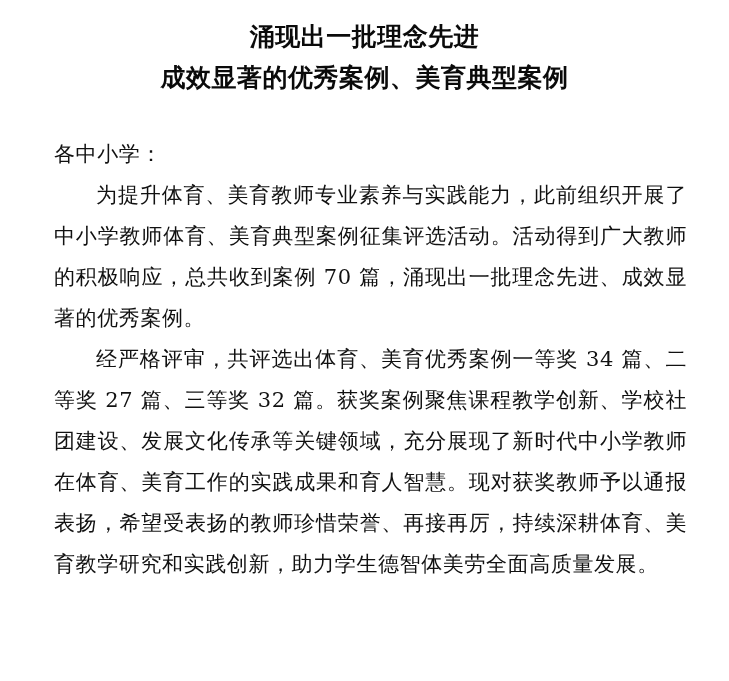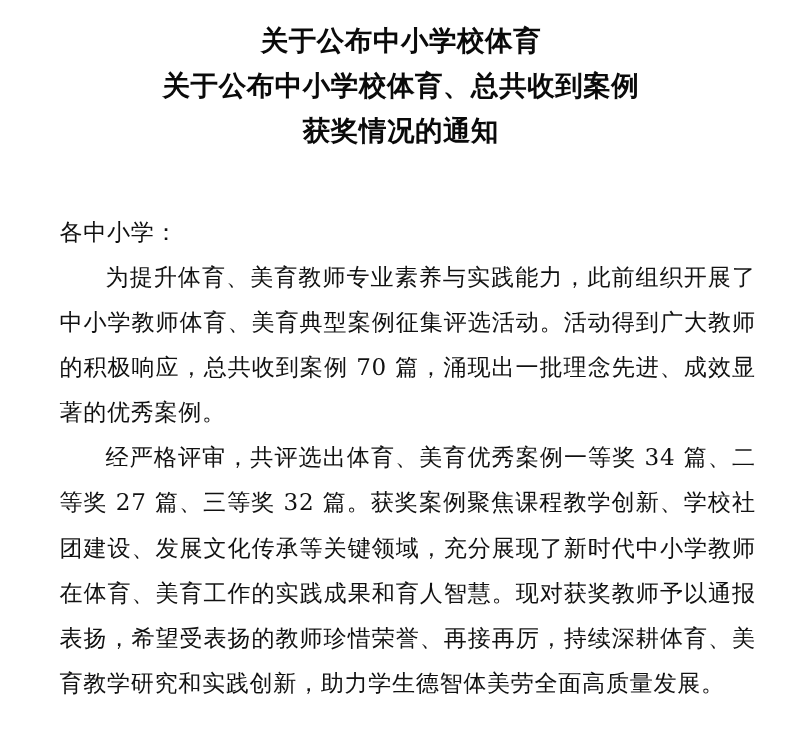--- a/index.html
+++ b/index.html
@@ -29,21 +29,21 @@
     line-height: 41px;
     letter-spacing: 0.5px;
     padding-top: 16px;
     color: #0a0a0a;
   }
   .doc-title .title-line {
     display: block;
     white-space: nowrap;
   }
   .body-block {
-    margin-top: 52px;
+    margin-top: 36px;
     padding-left: 54px;
     padding-right: 42px;
   }
   .para {
     font-size: 21px;
     line-height: 41px;
     text-align: justify;
     text-justify: inter-ideograph;
     letter-spacing: 0.6px;
     margin: 0;
@@ -55,23 +55,22 @@
   .salutation {
     text-indent: 0;
   }
 </style>
 </head>
 <body>
 
 <div class="page">
 
   <div class="doc-title">
-    <span class="title-line">关于公布中小学校体育</span>
-    <span class="title-line">关于公布中小学校体育、总共收到案例</span>
-    <span class="title-line">获奖情况的通知</span>
+    <span class="title-line">涌现出一批理念先进</span>
+    <span class="title-line">成效显著的优秀案例、美育典型案例</span>
   </div>
 
   <div class="body-block">
     <p class="para salutation">各中小学：</p>
     <p class="para indent">为提升体育、美育教师专业素养与实践能力，此前组织开展了中小学教师体育、美育典型案例征集评选活动。活动得到广大教师的积极响应，总共收到案例 70 篇，涌现出一批理念先进、成效显著的优秀案例。</p>
     <p class="para indent">经严格评审，共评选出体育、美育优秀案例一等奖 34 篇、二等奖 27 篇、三等奖 32 篇。获奖案例聚焦课程教学创新、学校社团建设、发展文化传承等关键领域，充分展现了新时代中小学教师在体育、美育工作的实践成果和育人智慧。现对获奖教师予以通报表扬，希望受表扬的教师珍惜荣誉、再接再厉，持续深耕体育、美育教学研究和实践创新，助力学生德智体美劳全面高质量发展。</p>
   </div>
 
 </div>
 

